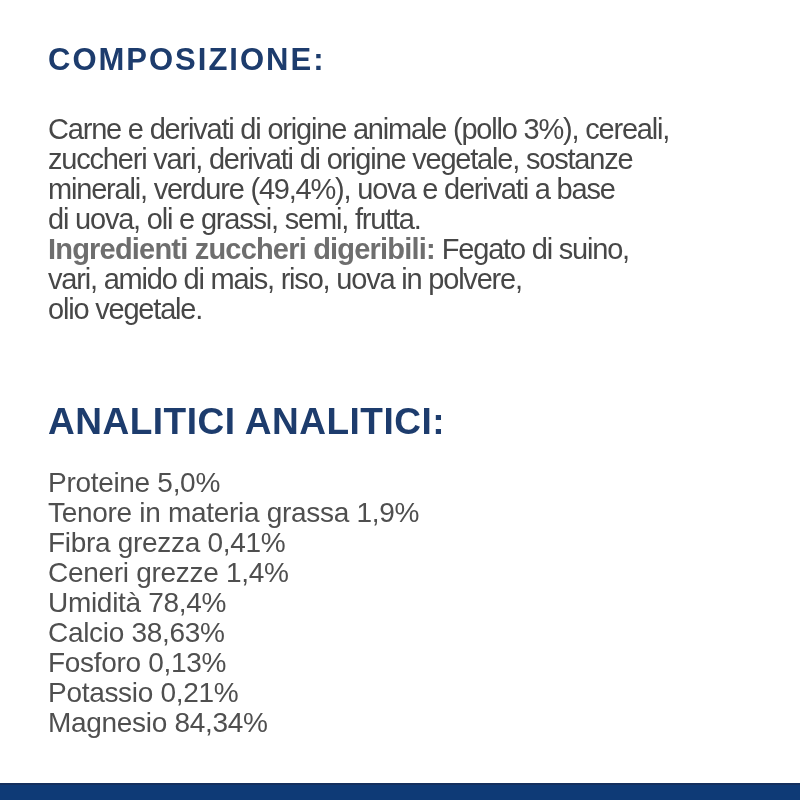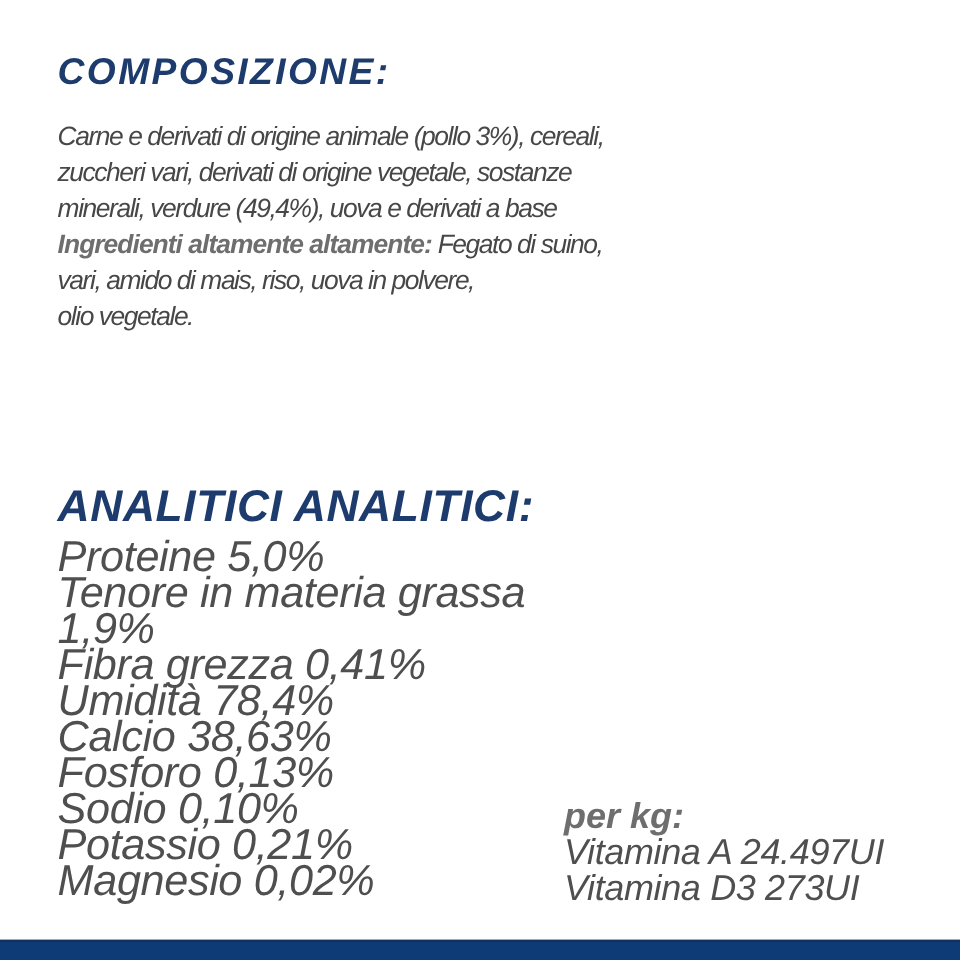--- a/index.html
+++ b/index.html
@@ -10,49 +10,48 @@
     --boldgray:#6e6e6e;
     --bg:#ffffff;
   }
   html,body{margin:0;padding:0;}
   body{background:#f3f3f3;font-family:"Liberation Sans",sans-serif;}
   .canvas{
     position:relative;
     width:800px;height:800px;
     background:var(--bg);
     overflow:hidden;
-    font-style:italic;
   }
   .heading{
     position:absolute;left:48px;
     color:var(--navy);
     font-weight:bold;
     white-space:nowrap;
   }
   .heading-composition{
     top:42px;
     font-size:31px;
     letter-spacing:2px;
   }
   .heading-analytical{
     top:401px;
     font-size:37px;
     letter-spacing:0.5px;
   }
   .composition-text{
-    position:absolute;left:48px;top:99px;width:730px;
+    position:absolute;left:48px;top:114px;width:730px;
     color:var(--body);
-    font-size:22px;
+    font-size:29px;
     letter-spacing:-1.2px;
     line-height:30px;
   }
   .analytical-list{
-    position:absolute;left:48px;top:449px;width:440px;
+    position:absolute;left:48px;top:468px;width:440px;
     color:var(--list);
-    font-size:36px;
+    font-size:28px;
     letter-spacing:-0.3px;
     line-height:30px;
   }
   .per-kg{
     position:absolute;left:470px;top:666px;width:320px;
     color:var(--list);
     font-size:30px;
     letter-spacing:-0.3px;
     line-height:30px;
   }
@@ -71,42 +70,36 @@
 <body>
 
 <div class="canvas">
 
   <div class="heading heading-composition">COMPOSIZIONE:</div>
 
   <div class="composition-text">
       <div>Carne e derivati di origine animale (pollo 3%), cereali,</div>
       <div>zuccheri vari, derivati di origine vegetale, sostanze</div>
       <div>minerali, verdure (49,4%), uova e derivati a base</div>
-      <div><span class="bold-gray">Ingredienti altamente altamente:</span> Fegato di suino,</div>
+      <div>di uova, oli e grassi, semi, frutta.</div>
+      <div><span class="bold-gray">Ingredienti zuccheri digeribili:</span> Fegato di suino,</div>
       <div>vari, amido di mais, riso, uova in polvere,</div>
       <div>olio vegetale.</div>
     </div>
 
   <div class="heading heading-analytical">ANALITICI ANALITICI:</div>
 
   <div class="analytical-list">
       <div>Proteine 5,0%</div>
       <div>Tenore in materia grassa 1,9%</div>
       <div>Fibra grezza 0,41%</div>
+      <div>Ceneri grezze 1,4%</div>
       <div>Umidità 78,4%</div>
       <div>Calcio 38,63%</div>
       <div>Fosforo 0,13%</div>
-      <div>Sodio 0,10%</div>
       <div>Potassio 0,21%</div>
-      <div>Magnesio 0,02%</div>
+      <div>Magnesio 84,34%</div>
     </div>
 
-  <div class="per-kg">
-    <div class="bold-gray">per kg:</div>
-    <div>
-        <div>Vitamina A 24.497UI</div>
-        <div>Vitamina D3 273UI</div>
-      </div>
-  </div>
 
   <div class="bottom-bar"></div>
 
 </div>
 
 </body></html>

